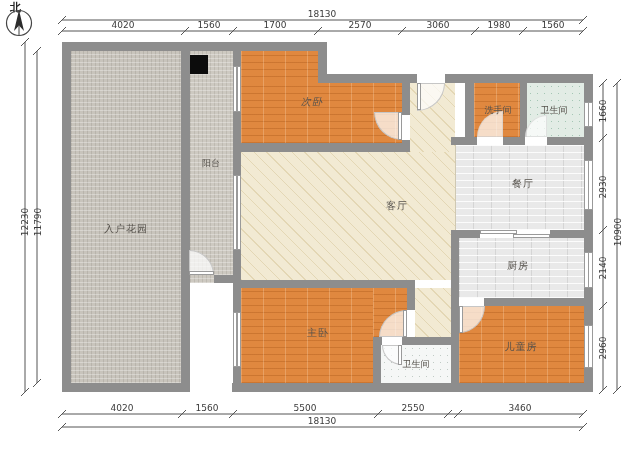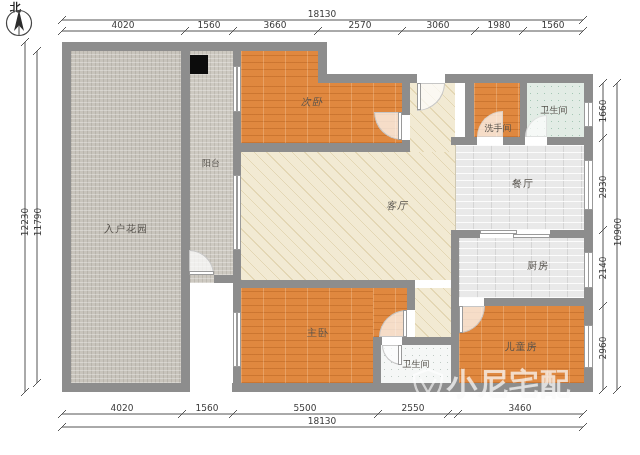--- a/index.html
+++ b/index.html
@@ -98,21 +98,21 @@
       <line x1="599" y1="394" x2="607" y2="386"></line>
       <line x1="617" y1="83" x2="617" y2="390"></line>
       <line x1="613" y1="87" x2="621" y2="79"></line>
         <line x1="613" y1="394" x2="621" y2="386"></line>
     </g>
   </svg>
 
   <span class="dim ctr" style="left:322px;top:14px;">18130</span>
   <span class="dim ctr" style="left:123px;top:25px;">4020</span>
   <span class="dim ctr" style="left:209px;top:25px;">1560</span>
-  <span class="dim ctr" style="left:275px;top:25px;">3660</span>
+  <span class="dim ctr" style="left:275px;top:25px;">1700</span>
   <span class="dim ctr" style="left:360px;top:25px;">2570</span>
   <span class="dim ctr" style="left:438px;top:25px;">3060</span>
   <span class="dim ctr" style="left:499px;top:25px;">1980</span>
   <span class="dim ctr" style="left:553px;top:25px;">1560</span>
 
   <span class="dim ctr" style="left:122px;top:408px;">4020</span>
   <span class="dim ctr" style="left:207px;top:408px;">1560</span>
   <span class="dim ctr" style="left:305px;top:408px;">5500</span>
   <span class="dim ctr" style="left:413px;top:408px;">2550</span>
   <span class="dim ctr" style="left:520px;top:408px;">3460</span>
@@ -199,30 +199,23 @@
   <div class="arc" style="left:382px;top:345px;width:20px;height:20px;border-radius:0 0 0 100%;"></div>
   <div class="leaf" style="left:398px;top:345px;width:4px;height:20px;"></div>
   <div class="arc" style="left:477px;top:111px;width:26px;height:26px;border-radius:100% 0 0 0;border-color:rgba(200,200,200,0.5);"></div>
   <div class="arc" style="left:525px;top:115px;width:22px;height:22px;border-radius:100% 0 0 0;border-color:rgba(200,200,200,0.5);"></div>
   <div class="leaf" style="left:480px;top:230px;width:37px;height:4px;"></div>
   <div class="leaf" style="left:513px;top:234px;width:37px;height:4px;"></div>
 
   <span class="room-label" style="left:126px;top:229px;">入户花园</span>
   <span class="room-label sm" style="left:211px;top:163px;">阳台</span>
   <span class="room-label" style="left:312px;top:102px;font-style:italic;">次卧</span>
-  <span class="room-label sm" style="left:498px;top:110px;margin-top:18px;">洗手间</span>
+  <span class="room-label sm" style="left:498px;top:110px;">洗手间</span>
   <span class="room-label sm" style="left:554px;top:110px;">卫生间</span>
   <span class="room-label" style="left:523px;top:184px;">餐厅</span>
-  <span class="room-label" style="left:397px;top:206px;font-style:italic;">客厅</span>
-  <span class="room-label" style="left:538px;top:266px;">厨房</span>
+  <span class="room-label" style="left:397px;top:206px;">客厅</span>
+  <span class="room-label" style="left:518px;top:266px;">厨房</span>
   <span class="room-label" style="left:318px;top:333px;">主卧</span>
   <span class="room-label sm" style="left:416px;top:364px;">卫生间</span>
   <span class="room-label" style="left:521px;top:347px;">儿童房</span>
 
-  <div class="wm" style="left:412px;top:364px;">
-    <svg width="32" height="34" viewBox="0 0 40 44">
-      <path d="M20 2 L38 9 C38 28 31 38 20 42 C9 38 2 28 2 9 Z" fill="none" stroke="rgba(255,255,255,0.62)" stroke-width="3"></path>
-      <path d="M10 14 L20 32 L30 14" fill="none" stroke="rgba(255,255,255,0.62)" stroke-width="3"></path>
-    </svg>
-    <span class="wm-text">小尼宅配</span>
-  </div>
 
 </div>
 
 </body></html>

